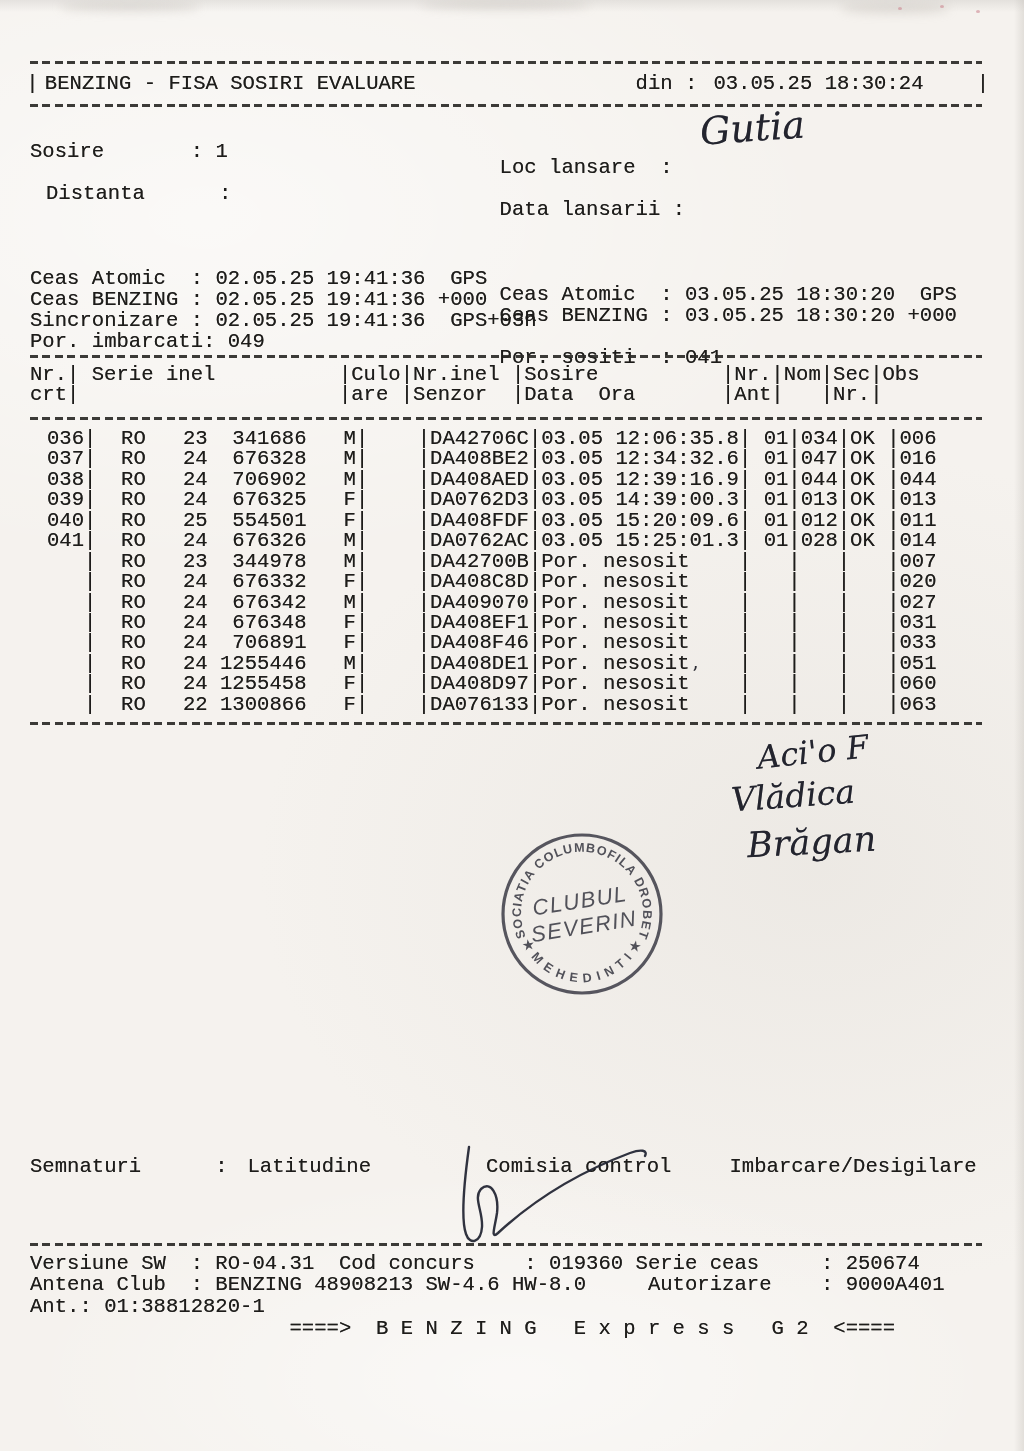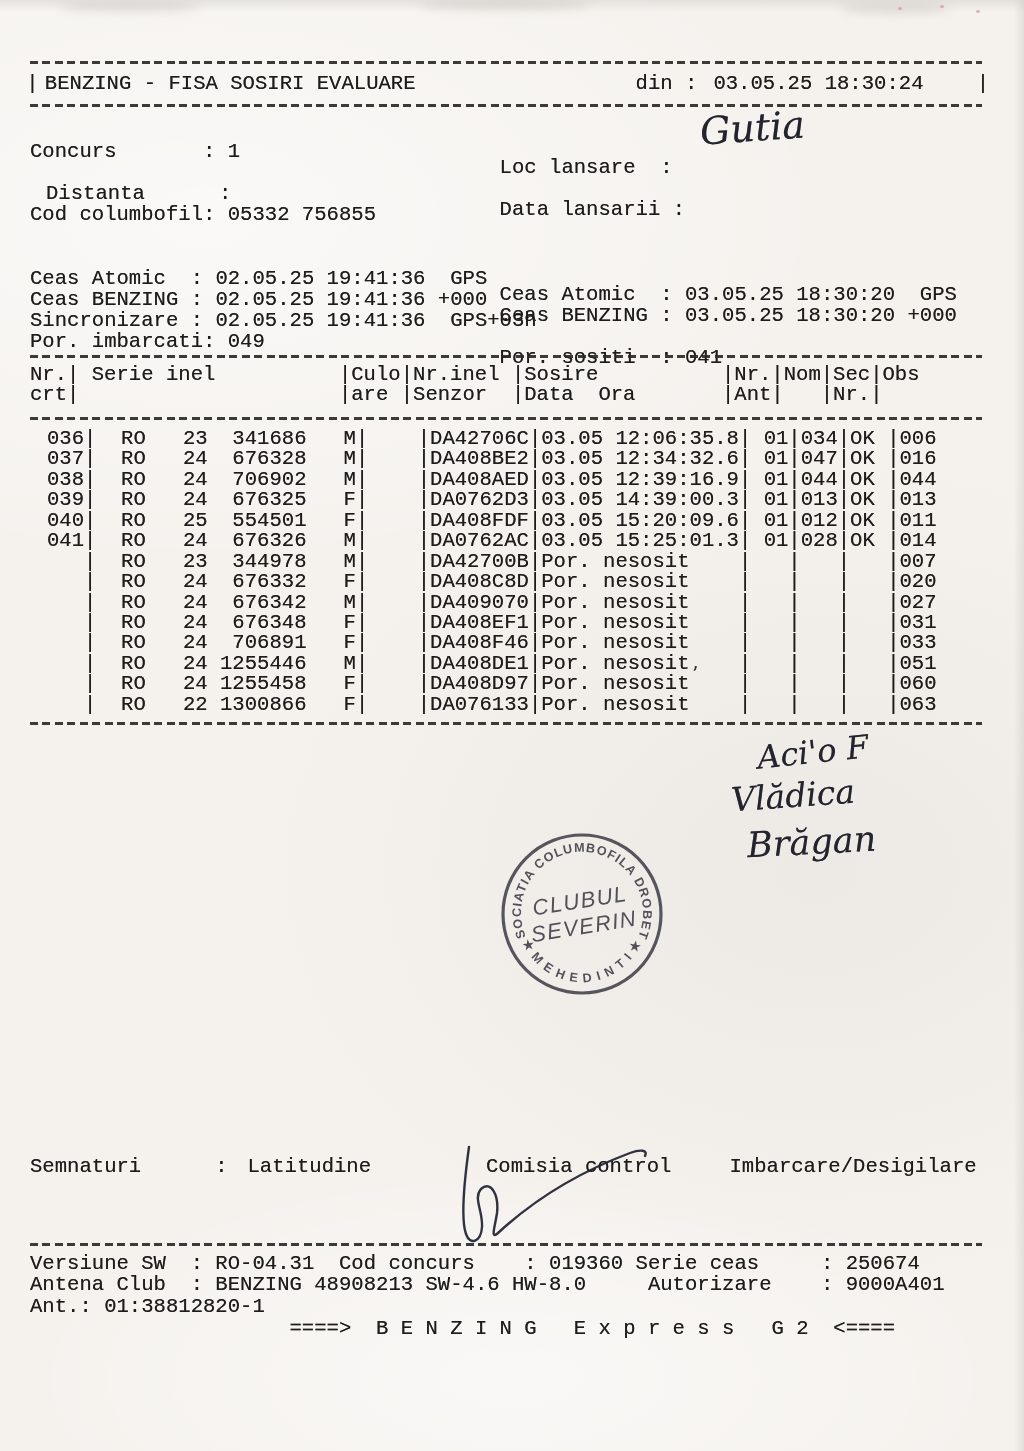--- a/index.html
+++ b/index.html
@@ -68,29 +68,28 @@
       <span class="pos" style="left:-0.3ch">|</span>
       <span class="pos" style="left:1.2ch">BENZING - FISA SOSIRI EVALUARE</span>
       <span class="pos" style="left:49ch">din :</span>
       <span class="pos" style="left:55.3ch">03.05.25 18:30:24</span>
       <span class="pos" style="left:76.6ch">|</span>
     </div>
 
     <div class="dash" style="top:104px"></div>
 
     <div class="hline" style="top:141px">
-      <span class="pos" style="left:0"><span class="lab">Concurs       :</span><span class="val">1</span></span>
+      <span class="pos" style="left:0"><span class="lab">Sosire       :</span><span class="val">1</span></span>
       <span class="rcol"><span class="lab">Loc lansare  :</span><span class="val"></span></span>
     </div>
     <div class="hline" style="top:183px">
       <span class="pos" style="left:16px"><span class="lab">Distanta      :</span><span class="val"></span></span>
       <span class="rcol"><span class="lab">Data lansarii :</span><span class="val"></span></span>
     </div>
     <div class="hline" style="top:204px">
-      <span class="pos" style="left:0"><span class="lab">Cod columbofil:</span><span class="val">05332 756855</span></span>
     </div>
 
     <div class="hline" style="top:268px">
       <span class="pos" style="left:0"><span class="lab">Ceas Atomic  :</span><span class="val">02.05.25 19:41:36  GPS</span></span>
       <span class="rcol"><span class="lab">Ceas Atomic  :</span><span class="val">03.05.25 18:30:20  GPS</span></span>
     </div>
     <div class="hline" style="top:289px">
       <span class="pos" style="left:0"><span class="lab">Ceas BENZING :</span><span class="val">02.05.25 19:41:36 +000</span></span>
       <span class="rcol"><span class="lab">Ceas BENZING :</span><span class="val">03.05.25 18:30:20 +000</span></span>
     </div>

